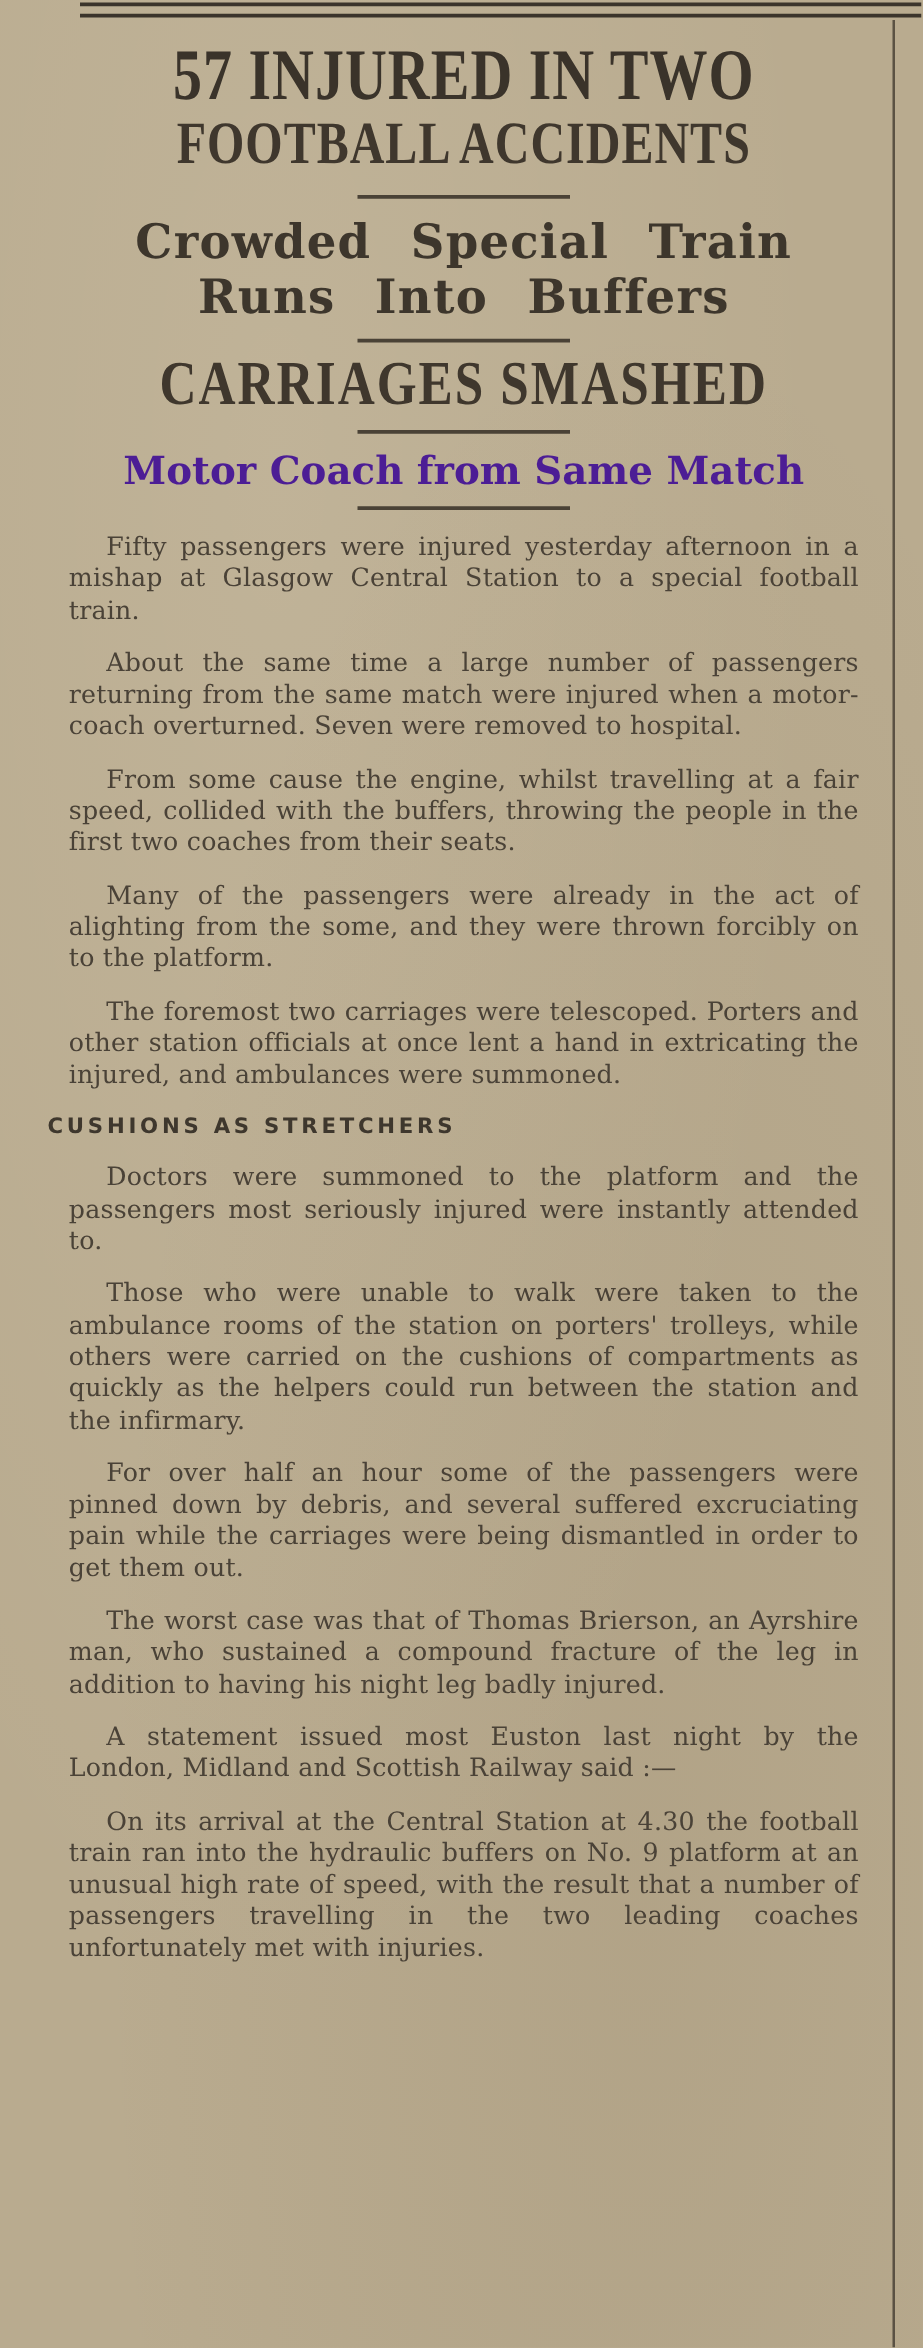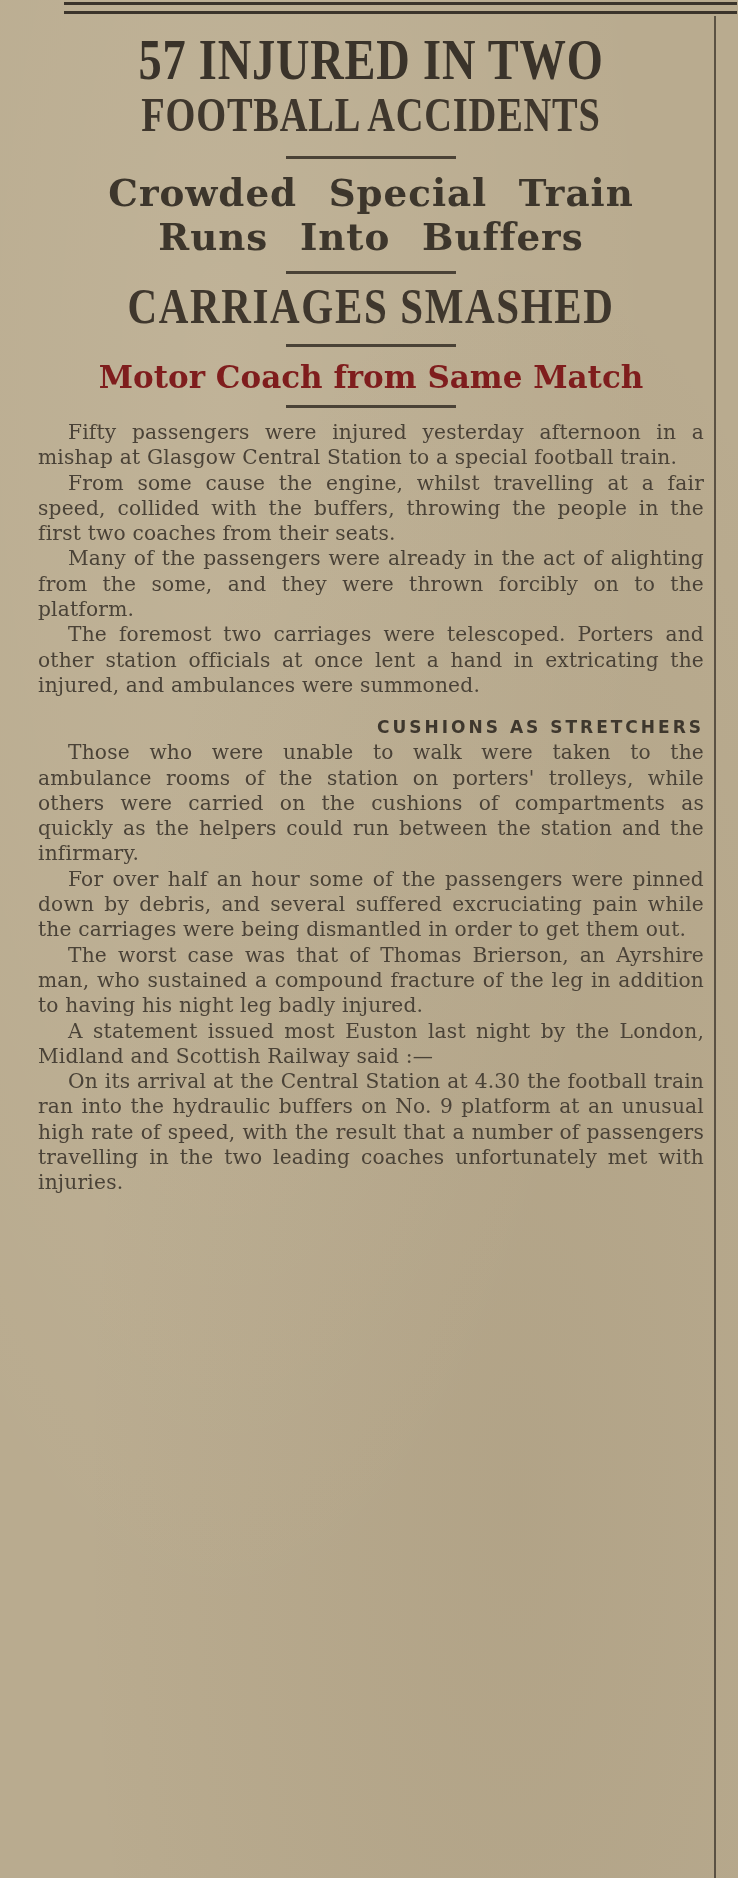--- a/index.html
+++ b/index.html
@@ -39,32 +39,32 @@
       margin: 0; transform: scaleX(0.98);
       letter-spacing: 1px; word-spacing: 18px;
     }
     .deck2 {
       font-family: "Liberation Serif", serif; font-weight: bold;
       font-size: 50px; line-height: 52px; text-align: center; color: #3f372d;
       transform: scaleX(0.82); white-space: nowrap; margin: 0; letter-spacing: 2px;
     }
     .deck3 {
       font-family: "DejaVu Serif", serif; font-weight: bold;
-      font-size: 31px; line-height: 40px; text-align: center; color: #7f1d1d;
+      font-size: 31px; line-height: 40px; text-align: center; color: #4c1d95;
       margin: 0; letter-spacing: 0px;
     }
     .body-text {
       font-family: "DejaVu Serif", serif; font-size: 20.2px; line-height: 25.3px;
       color: #4a4237; text-align: justify; margin: 0;
       letter-spacing: 0.2px;
     }
-    .body-text p { margin: 0; text-indent: 30px; }
+    .body-text p { margin: 17px; text-indent: 30px; }
     .crosshead {
       font-family: "DejaVu Sans", sans-serif; font-weight: bold; font-size: 17px;
-      letter-spacing: 3px; text-align: right; color: #3e372d; margin: 18px 0 2px 0;
+      letter-spacing: 3px; text-align: left; color: #3e372d; margin: 18px 0 2px 0;
       line-height: 22px;
     }
     .next-col { position: absolute; left: 722px; top: 0; width: 30px; font-family: "DejaVu Serif", serif; color: #4a4237; overflow: hidden; }
   </style>
 </head>
 <body>
 
 <div class="page">
   <div class="top-rule-1"></div>
   <div class="top-rule-2"></div>
@@ -76,24 +76,26 @@
     <div class="sep" style="margin-top:16px;margin-bottom:12px"></div>
     <div class="deck1">Crowded Special Train Runs Into Buffers</div>
     <div class="sep" style="margin-top:12px;margin-bottom:6px"></div>
     <div class="deck2">CARRIAGES SMASHED</div>
     <div class="sep" style="margin-top:12px;margin-bottom:10px"></div>
     <div class="deck3">Motor Coach from Same Match</div>
     <div class="sep" style="margin-top:8px;margin-bottom:12px"></div>
 
     <div class="body-text">
       <p>Fifty passengers were injured yesterday afternoon in a mishap at Glasgow Central Station to a special football train.</p>
+      <p>About the same time a large number of passengers returning from the same match were injured when a motor-coach overturned. Seven were removed to hospital.</p>
       <p>From some cause the engine, whilst travelling at a fair speed, collided with the buffers, throwing the people in the first two coaches from their seats.</p>
       <p>Many of the passengers were already in the act of alighting from the some, and they were thrown forcibly on to the platform.</p>
       <p>The foremost two carriages were telescoped. Porters and other station officials at once lent a hand in extricating the injured, and ambulances were summoned.</p>
       <div class="crosshead">CUSHIONS AS STRETCHERS</div>
+      <p>Doctors were summoned to the platform and the passengers most seriously injured were instantly attended to.</p>
       <p>Those who were unable to walk were taken to the ambulance rooms of the station on porters' trolleys, while others were carried on the cushions of compartments as quickly as the helpers could run between the station and the infirmary.</p>
       <p>For over half an hour some of the passengers were pinned down by debris, and several suffered excruciating pain while the carriages were being dismantled in order to get them out.</p>
       <p>The worst case was that of Thomas Brierson, an Ayrshire man, who sustained a compound fracture of the leg in addition to having his night leg badly injured.</p>
       <p>A statement issued most Euston last night by the London, Midland and Scottish Railway said :—</p>
       <p>On its arrival at the Central Station at 4.30 the football train ran into the hydraulic buffers on No. 9 platform at an unusual high rate of speed, with the result that a number of passengers travelling in the two leading coaches unfortunately met with injuries.</p>
     </div>
   </div>
 
   <div class="next-col">
     

